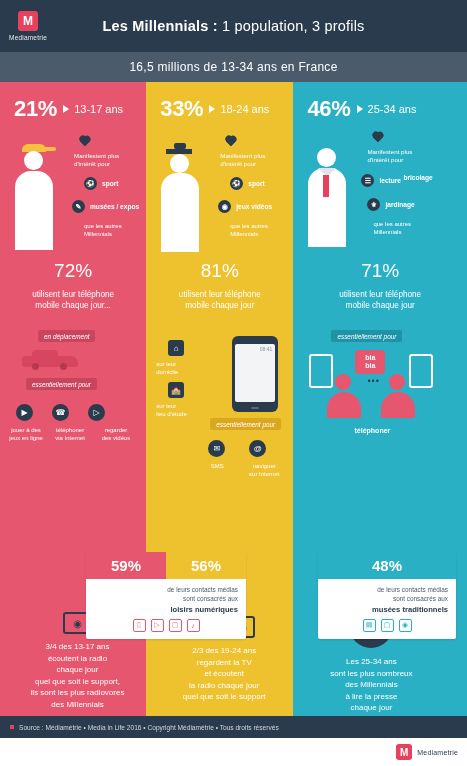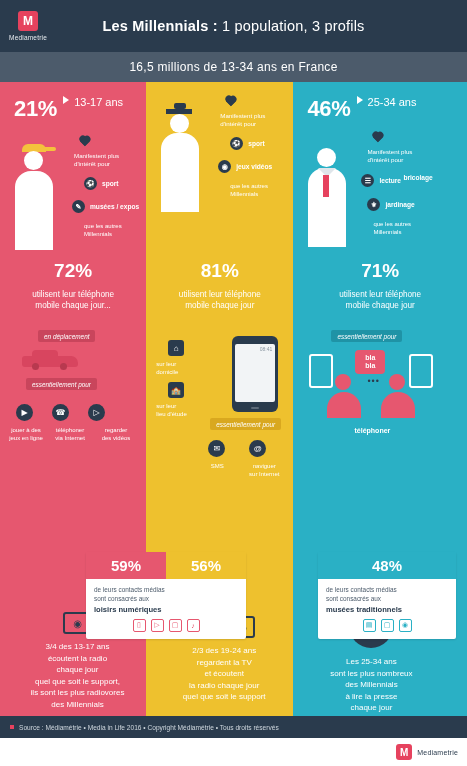--- a/index.html
+++ b/index.html
@@ -59,21 +59,21 @@
     width: 467px; height: 634px;
     display: flex;
   }
   .col { position: relative; height: 100%; }
   .col.pink  { width: 155px; background: #e6576f; }
   .col.yellow{ width: 156px; background: #eec12e; }
   .col.blue  { width: 184px; background: #2ab0c5; }
 
   
   .age-row {
-    display: flex; 
+    display: flex; align-items: center;
     padding: 14px 0 0 14px;
     color: #ffffff;
   }
   .pct-big { font-size: 22px; font-weight: bold; letter-spacing: -.3px; }
   .tri {
     width: 0; height: 0;
     border-left: 6px solid #ffffff;
     border-top: 4.5px solid transparent;
     border-bottom: 4.5px solid transparent;
     margin: 0 5px 0 6px;
@@ -153,21 +153,21 @@
     background: #2a3b4d; margin-right: 5px;
     display: flex; align-items: center; justify-content: center;
     color: #ffffff; font-size: 7px;
   }
   .note {
     position: absolute; color: #ffffff; font-size: 6px; line-height: 1.4;
   }
 
   
   .usage { position: absolute; width: 100%; text-align: center; color: #fff; }
-  .usage .pct { font-size: 19px; font-weight: bold; }
+  .usage .pct { font-size: 19px; font-weight: normal; }
   .usage .txt { font-size: 8.2px; line-height: 1.3; margin-top: 8px; }
 
   .chip {
     position: absolute; color: #ffffff; font-size: 6.4px;
     font-style: italic;
     padding: 2.5px 6px; border-radius: 2px;
   }
   .chip.pinkdark { background: #c9455c; }
   .chip.yellowdark { background: #d9a81f; }
   .chip.bluedark { background: #1f93a6; }
@@ -193,21 +193,21 @@
   }
   .card-pcts { display: flex; }
   .card-pct {
     flex: 1; text-align: center; color: #ffffff;
     font-size: 15px; font-weight: bold; padding: 5px 0;
   }
   .card-pct.pink { background: #e6576f; }
   .card-pct.yellow { background: #eec12e; }
   .card-pct.blue { background: #2ab0c5; }
   .card-body {
-    text-align: left; color: #4c5b6b;
+    text-align: right; color: #4c5b6b;
     font-size: 6.4px; line-height: 1.45; padding: 6px 8px 4px;
   }
   .card-body b { color: #2a3b4d; font-size: 7.6px; }
   .card-icons {
     display: flex; justify-content: center; gap: 5px; padding-bottom: 7px;
   }
   .ci {
     width: 13px; height: 13px; border-radius: 2px;
     border: 1.4px solid #e6576f;
     display: flex; align-items: center; justify-content: center;
@@ -394,20 +394,25 @@
         <div class="txt" style="white-space:pre-line;">3/4 des 13-17 ans
 écoutent la radio
 chaque jour
 quel que soit le support,
 ils sont les plus radiovores
 des Millennials</div>
       </div>
     </div>
 
     <div class="col yellow">
+      <div class="age-row">
+        <span class="pct-big">33%</span>
+        <span class="tri"></span>
+        <span class="age-label">18-24 ans</span>
+      </div>
 
       <div class="figure-area">
         <div class="person" style="left:14px; top:22px; width:40px; height:104px;">
           <div class="mortar-top" style="left:14px; top:-1px;"></div>
           <div class="mortar" style="left:6px; top:5px;"></div>
           <div class="head" style="left:10px; top:10px;"></div>
           <div class="body" style="left:1px; top:29px;"></div>
           <div class="legs" style="left:1px; top:84px;">
             <div style="position:absolute;left:17px;top:0;width:4px;height:22px;background:#eec12e;"></div>
           </div>

